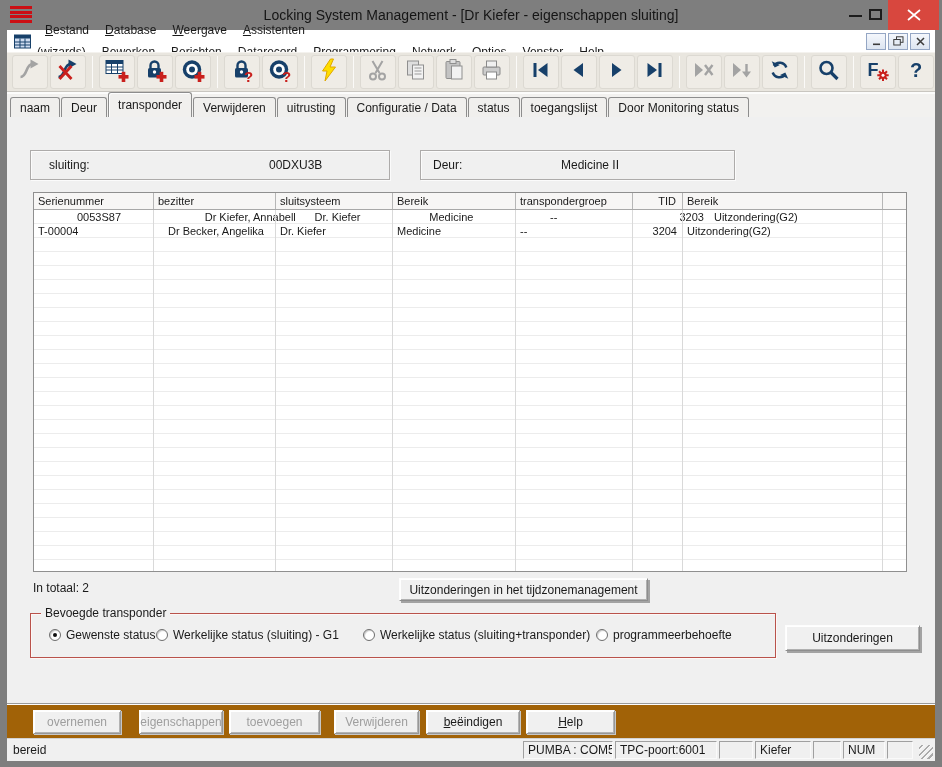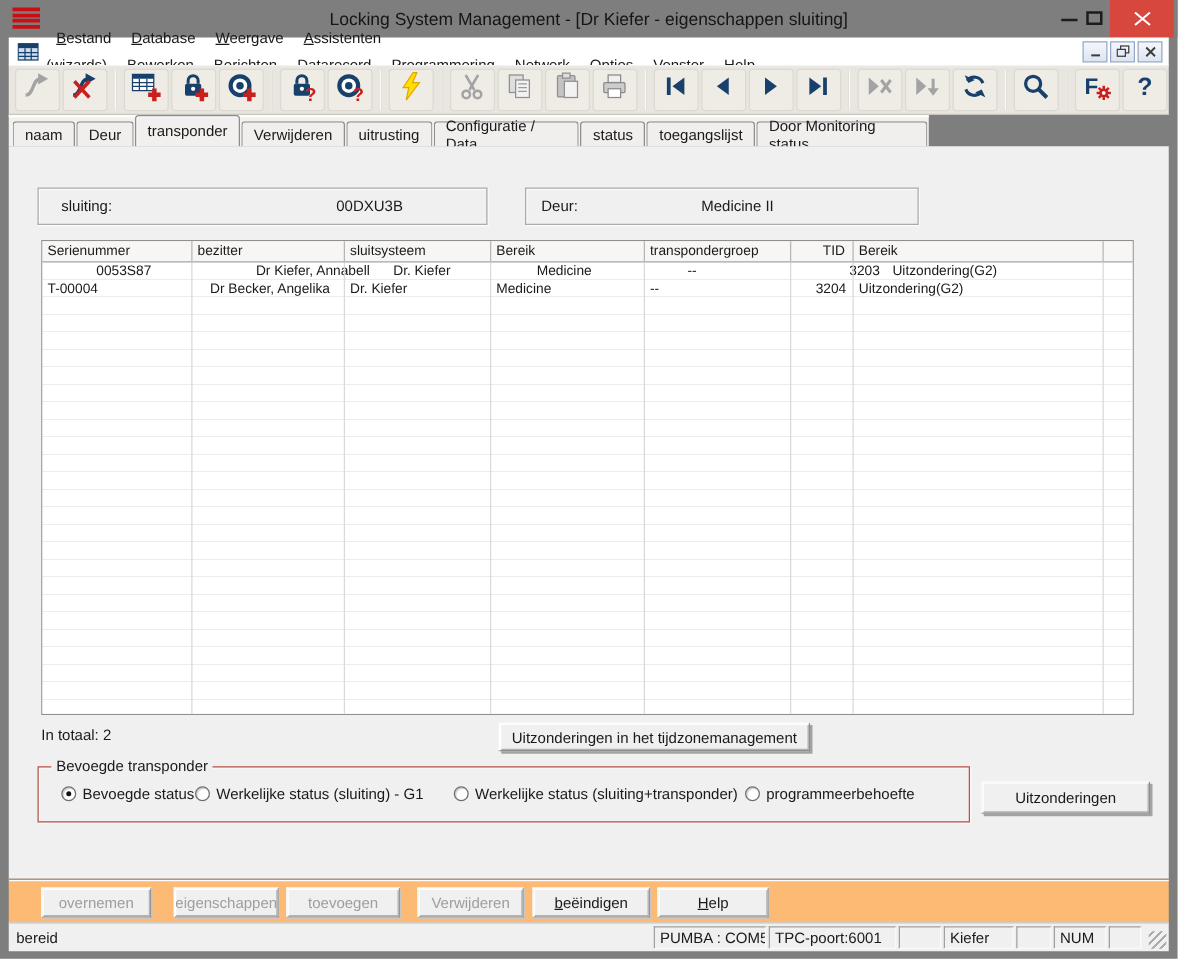--- a/index.html
+++ b/index.html
@@ -24,21 +24,21 @@
   .mdi-doc { width:17px; height:15px; margin:0 6px 0 7px; }
   .menu-item { padding:0 8px; height:22px; line-height:22px; cursor:default; }
   .menu-item u { text-decoration:underline; }
   .mdi-btns { margin-left:auto; margin-right:5px; display:flex; gap:2px; }
   .mdi-btn { width:20px; height:17px; background:linear-gradient(#f4f7fc,#dde5f1); border:1px solid #94a6c4; display:flex; align-items:center; justify-content:center; }
   
   .toolbar { position:absolute; left:7px; top:52px; width:928px; height:40px; background:#e9e6df; border-top:1px solid #f4f2ee; border-bottom:1px solid #c9c6c0; display:flex; align-items:center; padding-left:4px; }
   .tb-btn { width:37px; height:34px; background:#efece6; border:1px solid #dcd9d2; border-radius:3px; margin:0 1px; display:flex; align-items:center; justify-content:center; }
   .tb-sep { width:1px; height:32px; background:#a9a69f; border-right:1px solid #fbfaf8; margin:0 5px; }
   
-  .tabstrip { position:absolute; left:7px; top:92px; width:736px; height:25px; background:#f2f1ef; border-top:2px solid #fcfcfb; display:flex; align-items:flex-end; padding-left:3px; }
+  .tabstrip { position:absolute; left:7px; top:92px; width:928px; height:25px; background:#f2f1ef; border-top:2px solid #fcfcfb; display:flex; align-items:flex-end; padding-left:3px; }
   .tab { height:20px; padding:0 9px; display:flex; align-items:center; font-size:12px; background:#f0efed; border:1px solid #8d8d8d; border-bottom:none; border-radius:3px 3px 0 0; margin-right:1px; position:relative; }
   .tab.active { height:25px; z-index:2; background:#f1f0ee; box-shadow:inset 1px 1px 0 #fdfdfd; }
   
   .content { position:absolute; left:7px; top:117px; width:928px; height:586px; background:#f0f0f0; }
   .fieldbox { position:absolute; height:30px; border:1px solid #adabaa; box-shadow:inset 1px 1px 0 #fbfbfb, 1px 1px 0 #fbfbfb; font-size:12px; }
   .fieldbox .lbl { position:absolute; top:7px; }
   .fieldbox .val { position:absolute; top:7px; }
   #box-sluiting { left:23px; top:33px; width:360px; }
   #box-sluiting .lbl { left:18px; } #box-sluiting .val { left:238px; }
   #box-deur { left:413px; top:33px; width:315px; }
@@ -60,21 +60,21 @@
            box-shadow:inset 1px 1px 0 #ffffff, inset -1px -1px 0 #b0b0b0, 2px 2px 0 #a3a3a3;
            font-size:12px; text-align:center; display:flex; align-items:center; justify-content:center; }
   #btn-tijdzone { position:absolute; left:392px; top:461px; width:249px; height:23px; }
   #btn-afdruk { position:absolute; left:778px; top:508px; width:135px; height:26px; }
   .groupbox { position:absolute; left:23px; top:496px; width:746px; height:45px; border:1px solid #b9524b; box-shadow:inset 1px 1px 0 #fdf7f6, 1px 1px 0 #fdf7f6; }
   .groupbox .gb-title { position:absolute; left:10px; top:-8px; background:#f0f0f0; padding:0 4px; font-size:12px; }
   .radio-opt { position:absolute; top:14px; display:flex; align-items:center; gap:5px; font-size:12px; }
   .radio { width:12px; height:12px; border-radius:50%; background:#fff; border:1px solid #6e6e6e; box-shadow:inset 1px 1px 1px #c9c9c9; position:relative; }
   .radio.checked::after { content:""; position:absolute; left:3px; top:3px; width:4px; height:4px; border-radius:50%; background:#111; }
   
-  .bottompanel { position:absolute; left:7px; top:703px; width:928px; height:35px; background:#fdba74; border-top:1px solid #9a9a9a; box-shadow:inset 0 1px 0 #fcfcfc; }
+  .bottompanel { position:absolute; left:7px; top:703px; width:928px; height:35px; background:#a16207; border-top:1px solid #9a9a9a; box-shadow:inset 0 1px 0 #fcfcfc; }
   .f-btn { position:absolute; top:6px; height:24px; background:#f0f0f0; border:1px solid #979797; border-top-color:#fdfdfd; border-left-color:#fdfdfd; box-shadow:inset 1px 1px 0 #ffffff, inset -1px -1px 0 #b3b3b3, 1px 1px 0 #c7c7c7; font-size:12px; display:flex; align-items:center; justify-content:center; }
   .f-btn.disabled { color:#9e9e9e; }
   .f-btn u { text-decoration:underline; }
   
   .statusbar { position:absolute; left:7px; top:738px; width:928px; height:23px; background:#f0f0f0; border-top:1px solid #d2d2d2; font-size:12px; }
   .sb-ready { position:absolute; left:6px; top:4px; }
   .sb-panels { position:absolute; right:22px; top:2px; display:flex; gap:2px; }
   .sb-panel { height:18px; line-height:16px; padding:0 4px; background:#f0f0f0; border:1px solid; border-color:#a0a0a0 #fafafa #fafafa #a0a0a0; overflow:hidden; white-space:nowrap; }
   .grip { position:absolute; right:2px; bottom:2px; width:14px; height:14px;
           background:repeating-linear-gradient(135deg, transparent 0 2px, #ababab 2px 3.5px, #f6f6f6 3.5px 4.5px); }
@@ -363,21 +363,21 @@
 
   <div class="total">In totaal: 2</div>
 
   <div class="btn3d" id="btn-tijdzone">Uitzonderingen in het tijdzonemanagement</div>
 
   <div class="groupbox">
     <span class="gb-title">Bevoegde transponder</span>
     <span id="radio-row"></span>
   <label class="radio-opt" style="left: 18px;">
         <span class="radio checked"></span>
-        <span>Bevoegde status</span>
+        <span>Gewenste status</span>
       </label><label class="radio-opt" style="left: 125px;">
         <span class="radio"></span>
         <span>Werkelijke status (sluiting) - G1</span>
       </label><label class="radio-opt" style="left: 332px;">
         <span class="radio"></span>
         <span>Werkelijke status (sluiting+transponder)</span>
       </label><label class="radio-opt" style="left: 565px;">
         <span class="radio"></span>
         <span>programmeerbehoefte</span>
       </label></div>

